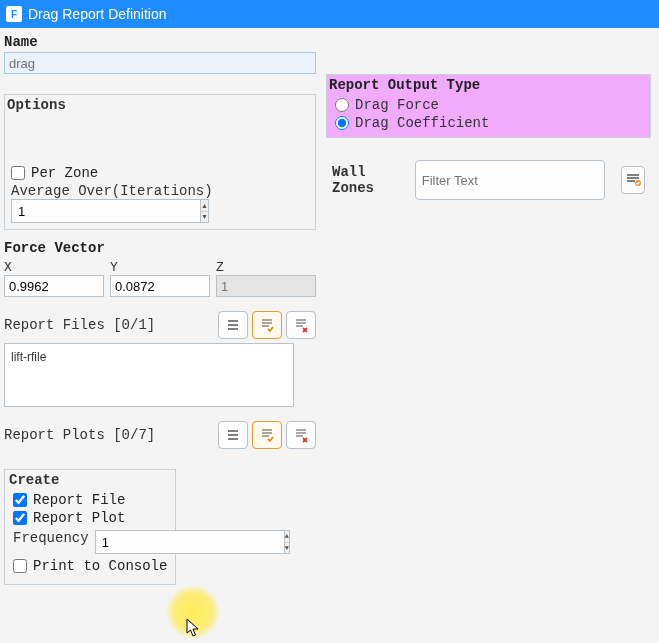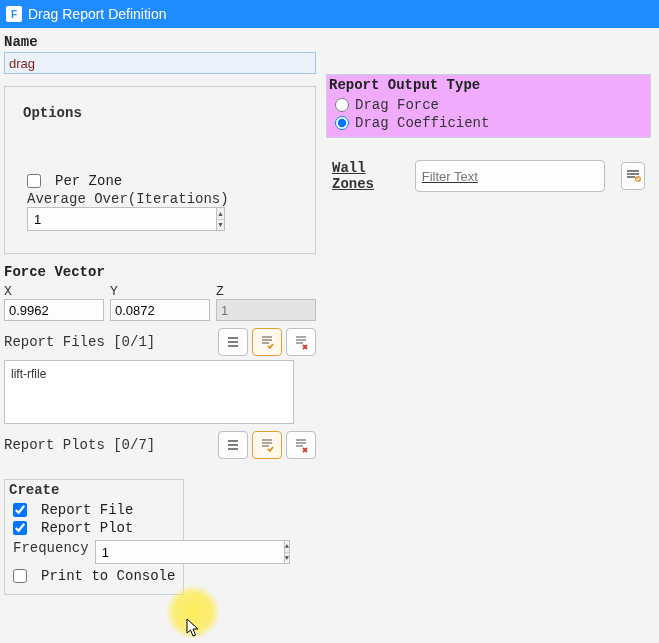--- a/index.html
+++ b/index.html
@@ -48,43 +48,43 @@
     color: #222;
     margin-bottom: 2px;
   }
   .name-input {
     width: 100%;
     height: 22px;
     border: 1px solid #a8c6e8;
     background: #eaf1f9;
     padding: 2px 4px;
     font-size: 13px;
-    color: #7f1d1d;
+    color: #737373;
   }
   .options-group {
     border: 1px solid #c8d0d8;
     background: #f4f4f4;
-    padding: 16px;
-    margin-top: 12px;
+    padding: 0;
+    margin-top: 20px;
     margin-bottom: 10px;
   }
   .options-header {
     font-family: "Courier New", monospace;
     font-size: 14px;
     font-weight: bold;
     padding: 2px 4px 4px 2px;
     background: #f4f4f4;
   }
   .options-body {
     padding: 48px 6px 6px 6px;
   }
   .checkbox-row {
     display: flex;
     align-items: center;
-    gap: 14px;
+    gap: 6px;
     margin-bottom: 2px;
     font-family: "Courier New", monospace;
     font-size: 14px;
     color: #222;
   }
   .checkbox-row input[type="checkbox"] {
     width: 14px; height: 14px;
   }
   .spinner-wrap {
     display: flex;
@@ -134,21 +134,21 @@
     border: 1px solid #b8c0c8;
     padding: 2px 4px;
     font-size: 13px;
     background: #fdfdfd;
   }
   .force-cell input:disabled {
     background: #e4e4e4;
     color: #777;
   }
   .list-section {
-    margin-top: 7px;
+    margin-top: 14px;
   }
   .list-header {
     display: flex;
     align-items: center;
     justify-content: space-between;
     margin-bottom: 4px;
   }
   .list-title {
     font-family: "Courier New", monospace;
     font-size: 14px;
@@ -216,30 +216,29 @@
     border: 1px solid #c8d0d8;
     padding-bottom: 4px;
     background: #f0abfc;
   }
   .wallzones-row {
     display: flex;
     align-items: center;
     gap: 16px;
     margin: 22px 0 6px 0;
     padding: 0 6px;
-    text-decoration: underline;
   }
   .wallzones-label {
     font-family: "Courier New", monospace;
     font-size: 14px;
     font-weight: bold;
   }
   .filter-input {
     flex: 1;
-    height: 32px;
+    height: 40px;
     border: 1px solid #b8c0c8;
     border-radius: 4px;
     padding: 2px 6px;
     font-size: 13px;
     color: #888;
     background: #fdfdfd;
   }
   .filter-btn {
     width: 30px;
     height: 28px;

